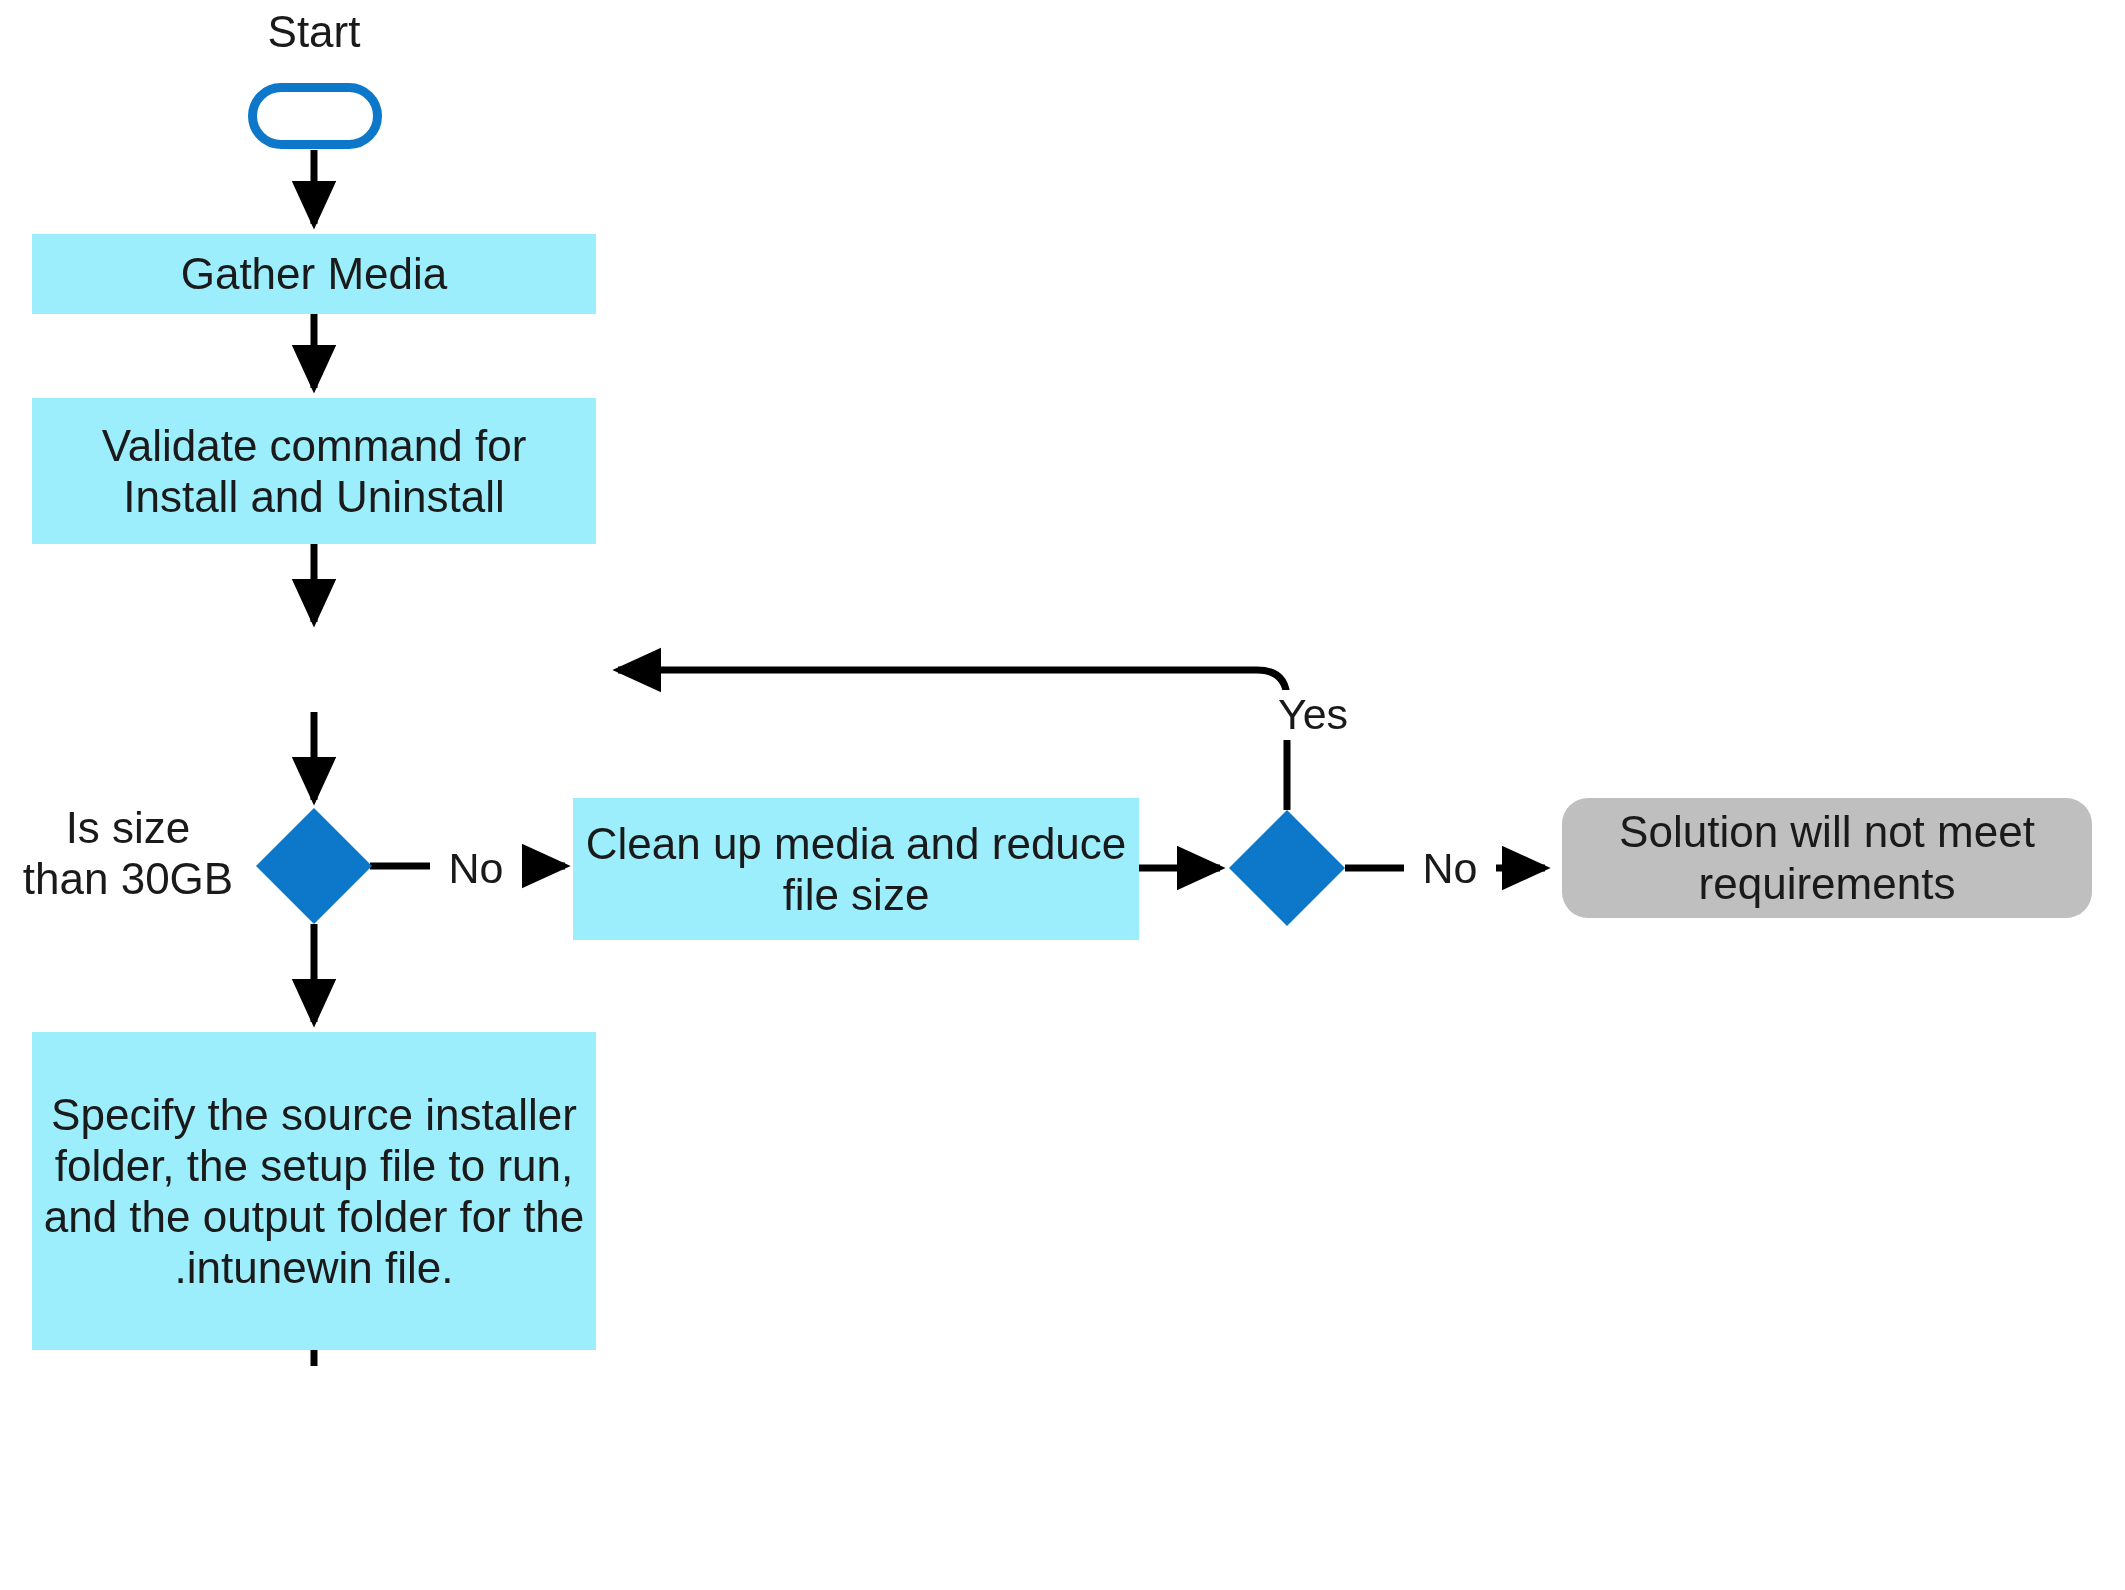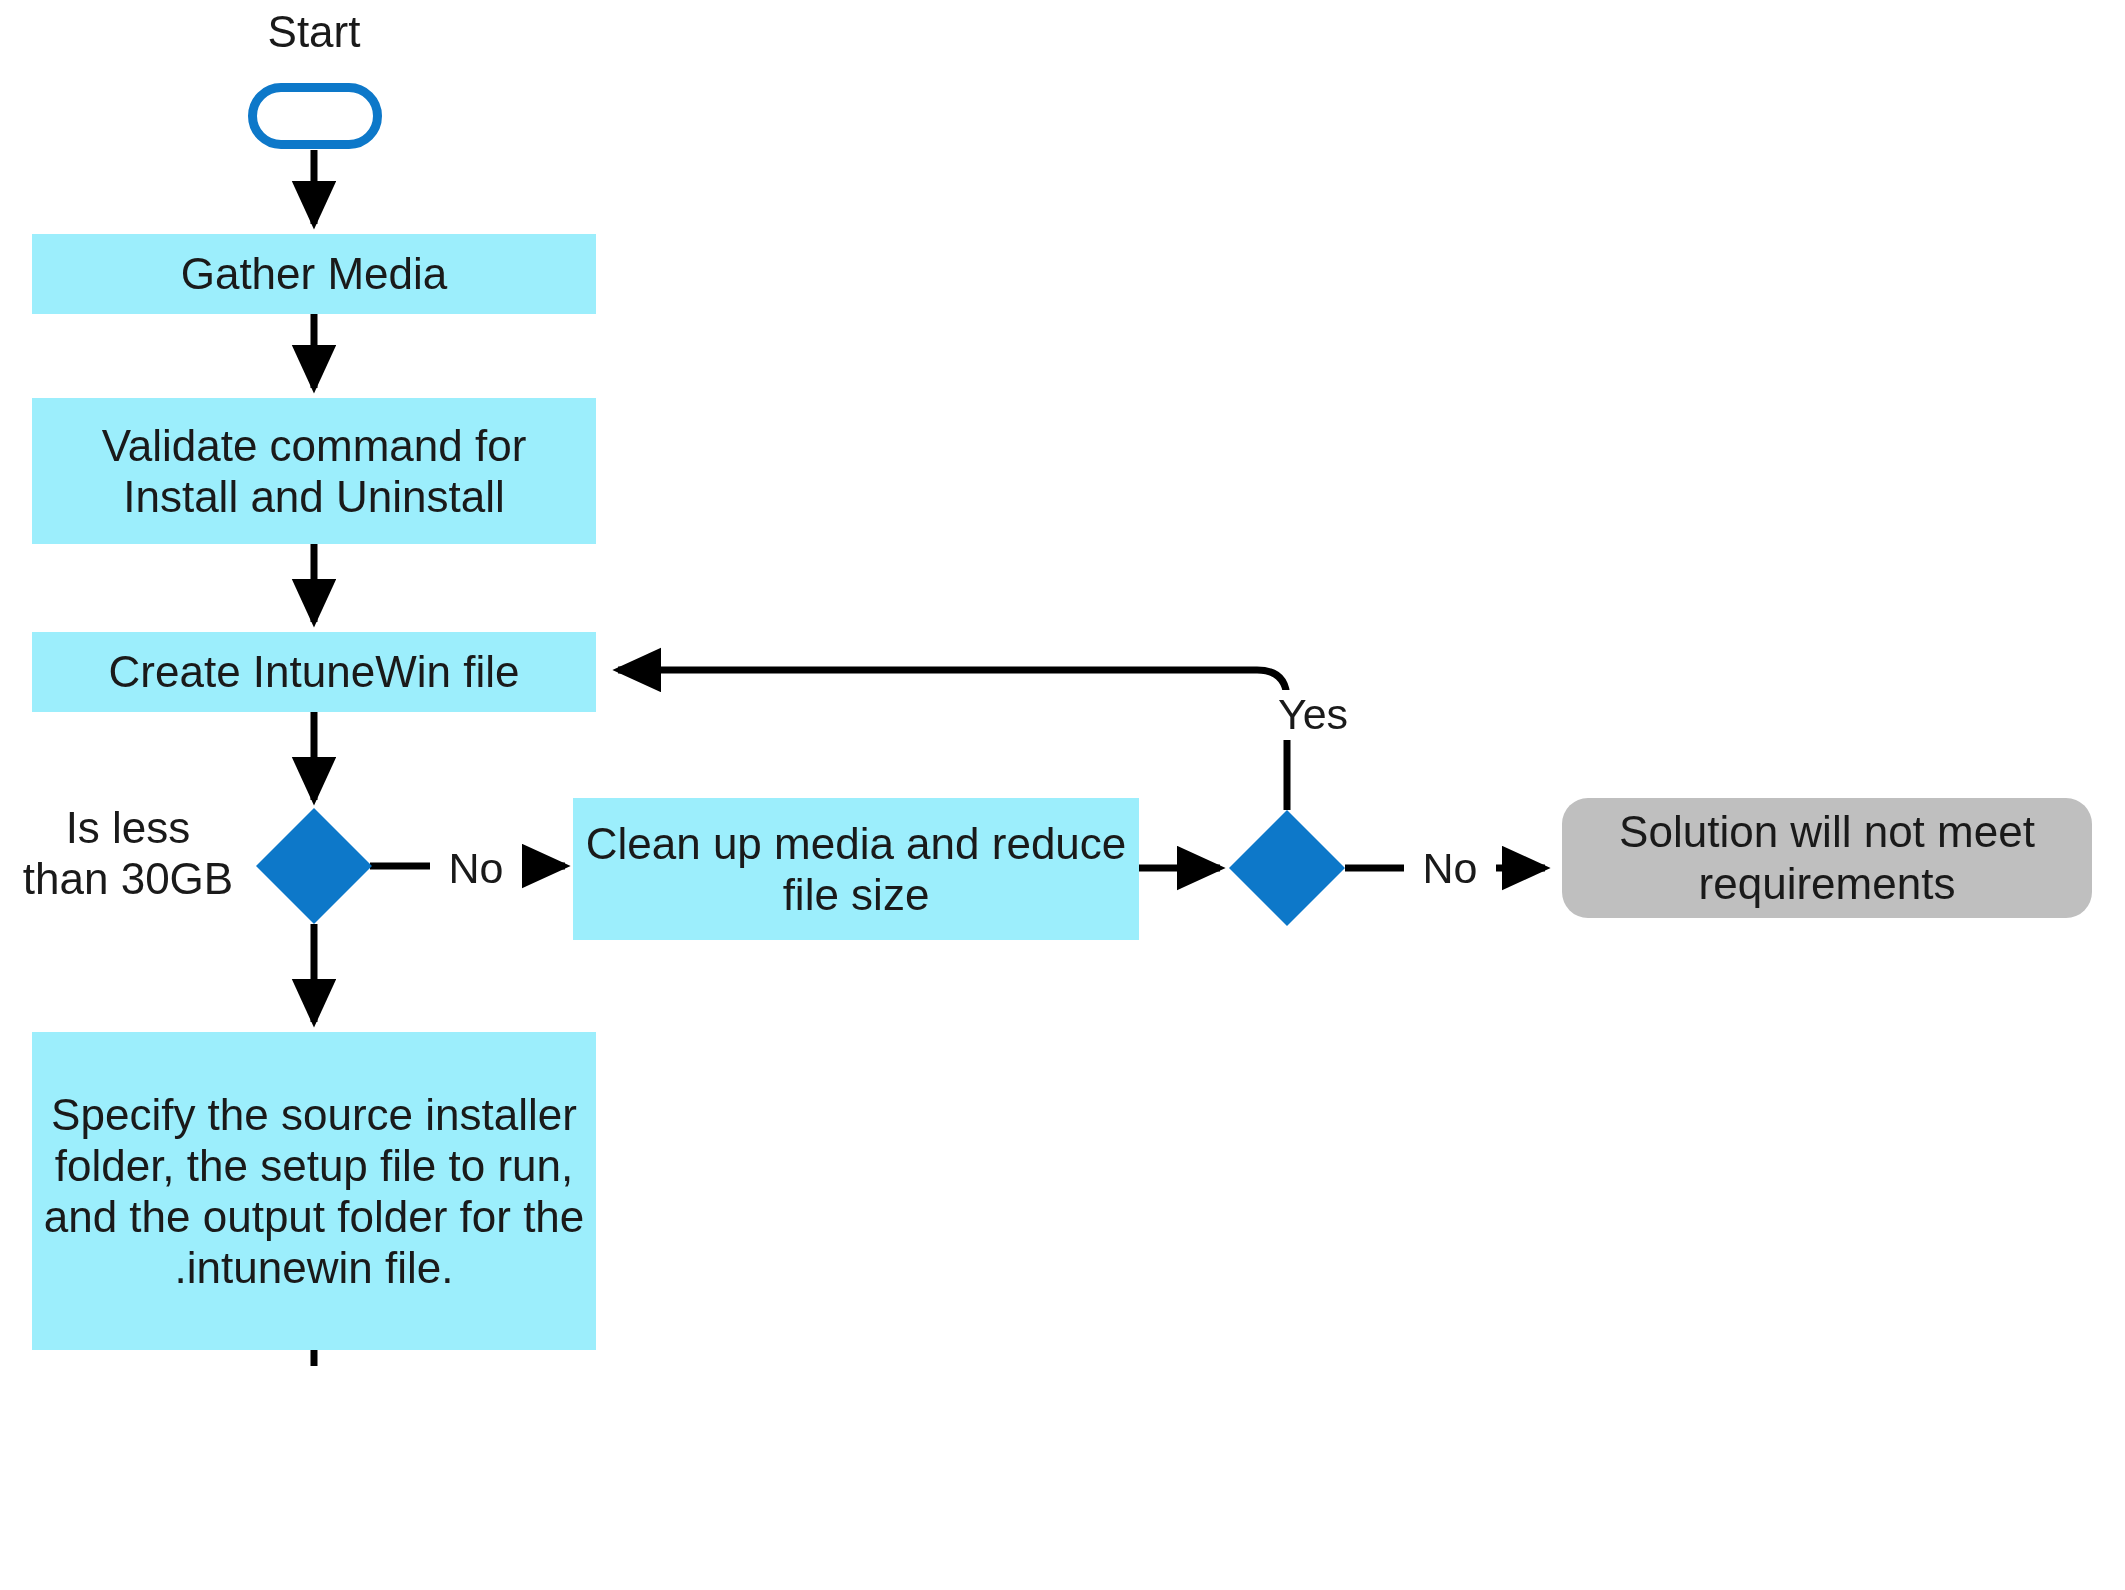--- a/index.html
+++ b/index.html
@@ -117,24 +117,23 @@
     <path d="M314,1350 L314,1424" stroke="#000000" stroke-width="7" fill="none" marker-end="url(#arrowhead)"></path>
   </svg>
 
   <div class="free-label" style="left:214px; top:6px; width:200px;">Start</div>
   <div class="node start-cap" style="left:248px; top:83px; width:134px; height:66px;"></div>
 
   <div class="node process" style="left:32px; top:234px; width:564px; height:80px;">Gather Media</div>
 
   <div class="node process" style="left:32px; top:398px; width:564px; height:146px;">Validate command for Install and Uninstall</div>
 
-  <div class="node process" style="left:32px; top:632px; width:564px; height:80px;">Create IntuneWin file</div>
 
   <div class="diamond" style="left:273px; top:825px; width:82px; height:82px;"></div>
-  <div class="free-label" style="left:8px; top:802px; width:240px; text-align:center;">Is less
+  <div class="free-label" style="left:8px; top:802px; width:240px; text-align:center;">Is size
 than 30GB</div>
   <div class="edge-label" style="left:430px; top:844px; width:80px;">No</div>
 
   <div class="node process" style="left:573px; top:798px; width:566px; height:142px;">Clean up media and reduce file size</div>
 
   <div class="diamond" style="left:1246px; top:827px; width:82px; height:82px;"></div>
   <div class="edge-label" style="left:1247px; top:690px; width:120px;">Yes</div>
   <div class="edge-label" style="left:1404px; top:844px; width:80px;">No</div>
 
   <div class="node terminal-node" style="left:1562px; top:798px; width:530px; height:120px;">Solution will not meet requirements</div>

